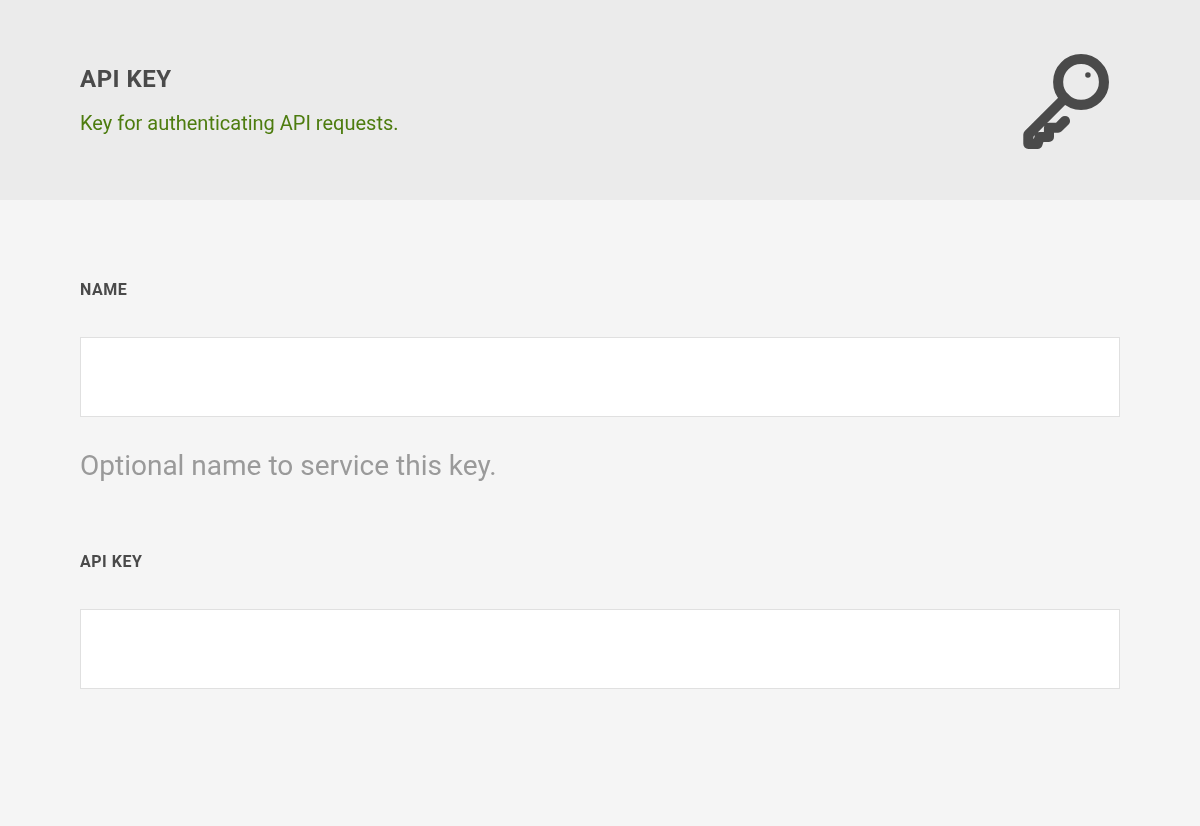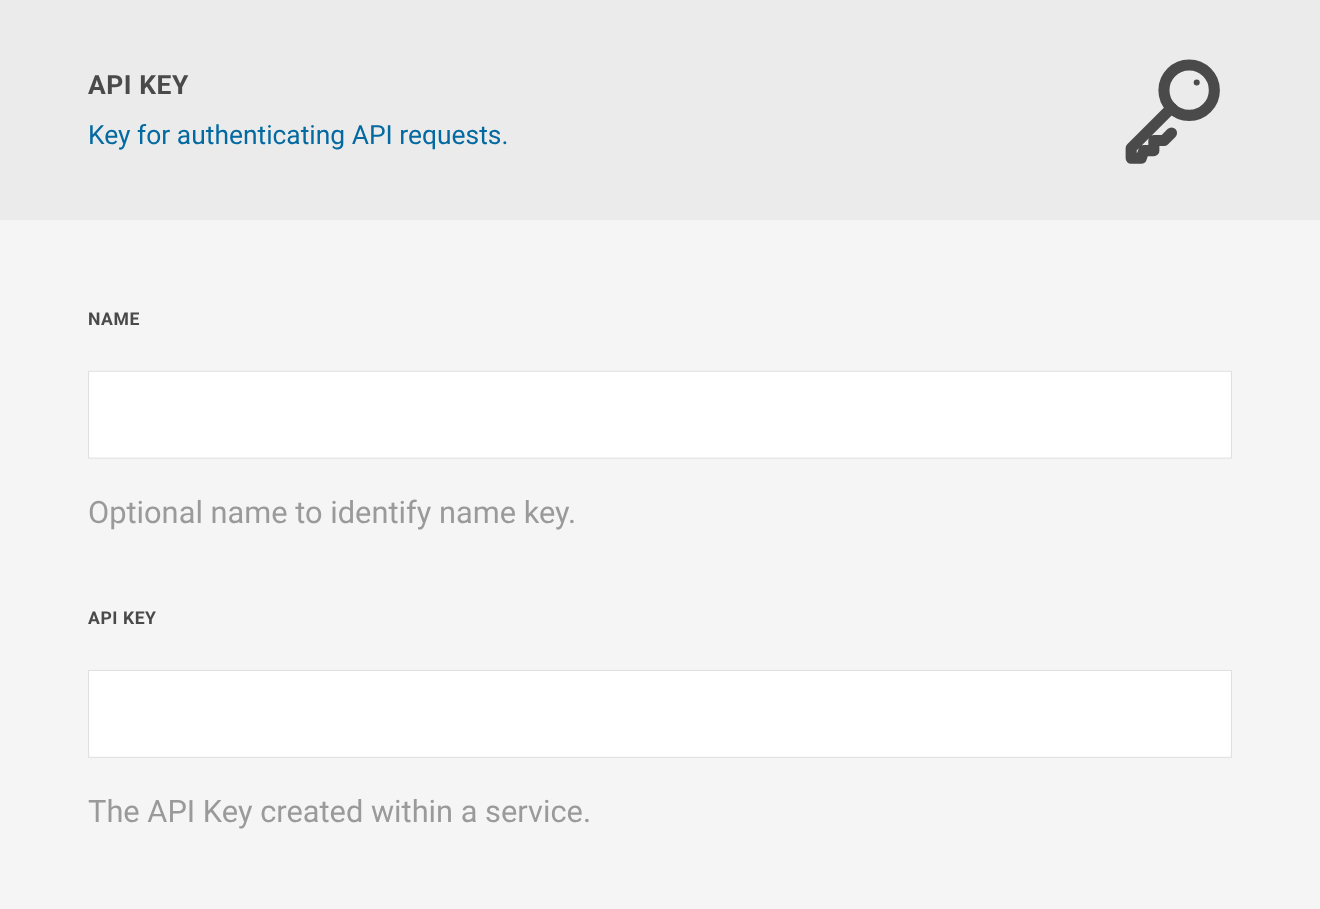--- a/index.html
+++ b/index.html
@@ -27,23 +27,23 @@
       flex-direction: column;
       gap: 18px;
     }
     .header-title {
       font-size: 24px;
       font-weight: 700;
       letter-spacing: 0.5px;
       color: #4a4a4a;
     }
     .header-subtitle {
-      font-size: 24px;
+      font-size: 20px;
       font-weight: 400;
-      color: #0369a1;
+      color: #4d7c0f;
     }
     .header-icon {
       color: #4a4a4a;
       flex-shrink: 0;
     }
     .form-section {
       padding: 80px 80px 40px 80px;
     }
     .field-group {
       margin-bottom: 70px;
@@ -87,22 +87,21 @@
       <path d="M12 12 L4 20 L4 22 L6 22 L6.5 20.5 L8.5 20.5 L8.5 18.5 L10.5 18.5 L12 17"></path>
     </svg>
   </div>
 </div>
 
 <div class="form-section">
 
   <div class="field-group">
     <label class="field-label">NAME</label>
     <input type="text" class="field-input" value="" style="">
-    <div class="field-help">Optional name to identify name key.</div>
+    <div class="field-help">Optional name to service this key.</div>
   </div>
 
   <div class="field-group">
     <label class="field-label">API KEY</label>
     <input type="text" class="field-input" value="" style="">
-    <div class="field-help">The API Key created within a service.</div>
   </div>
 
 </div>
 
 </body></html>

